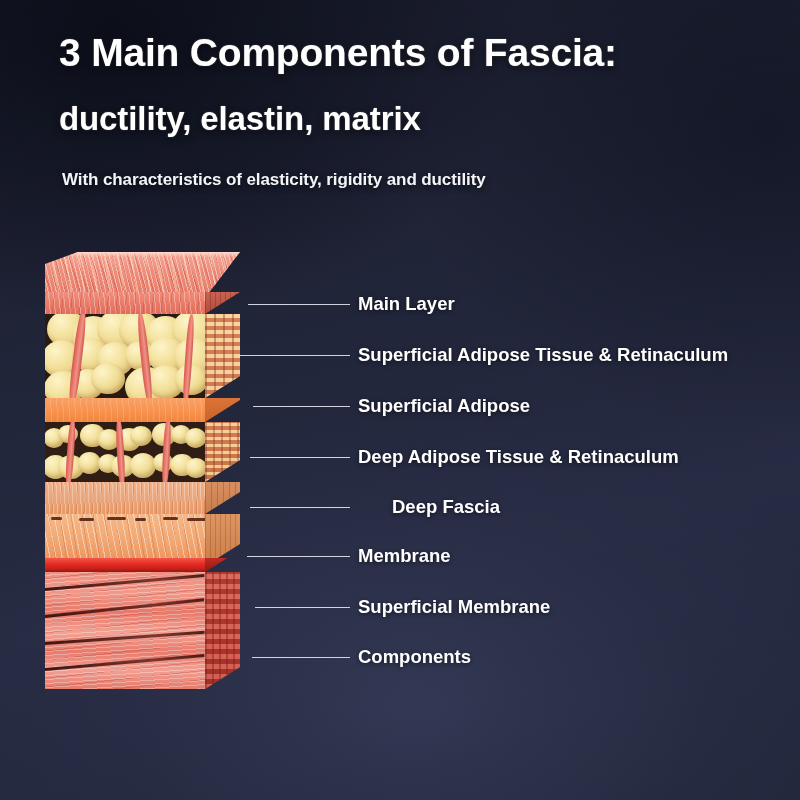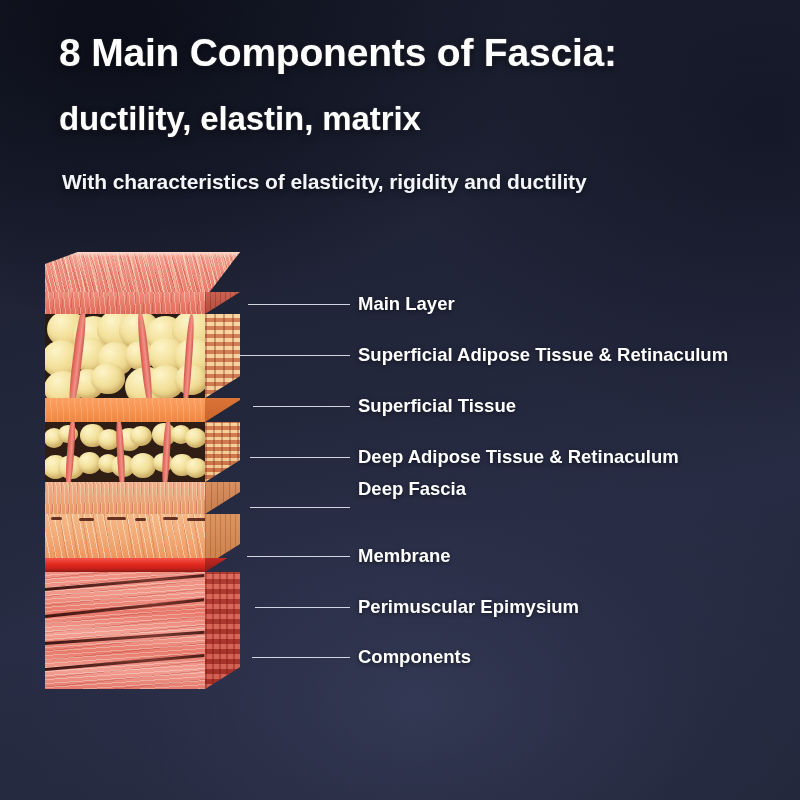--- a/index.html
+++ b/index.html
@@ -30,21 +30,21 @@
     text-shadow:0 2px 7px rgba(0,0,0,0.62), 0 0 2px rgba(255,255,255,0.25);
   }
   .title-2 {
     position:absolute; left:59px; top:100px;
     font-size:33px; font-weight:bold; color:#ffffff;
     letter-spacing:-0.1px; white-space:nowrap;
     text-shadow:0 2px 7px rgba(0,0,0,0.62), 0 0 2px rgba(255,255,255,0.25);
   }
   .subtitle {
     position:absolute; left:62px; top:170px;
-    font-size:21px; font-weight:bold; color:#f4f5f8;
+    font-size:17px; font-weight:bold; color:#f4f5f8;
     letter-spacing:-0.1px; white-space:nowrap;
     text-shadow:0 2px 6px rgba(0,0,0,0.58);
   }
 
   
   #diagram { position:absolute; left:45px; top:252px; width:195px; height:437px; }
 
   .slab { position:absolute; left:0; width:160px; overflow:hidden; }
 
   
@@ -159,21 +159,21 @@
     white-space:nowrap; transform:translateY(-50%);
     text-shadow:0 1px 4px rgba(0,0,0,0.55);
   }
 </style>
 </head>
 <body>
 
 <div id="stage">
 
   <div id="header">
-    <div class="title-1">8 Main Components of Fascia:</div>
+    <div class="title-1">3 Main Components of Fascia:</div>
     <div class="title-2">ductility, elastin, matrix</div>
     <div class="subtitle">With characteristics of elasticity, rigidity and ductility</div>
   </div>
 
   <div id="diagram">
 
     <div id="top-face"></div>
 
     <div class="slab" id="skin"></div>
     <div class="side" id="skin-side"></div>
@@ -255,26 +255,26 @@
       </div>
     <div class="side" id="mus-side"></div>
   </div>
 
   <div id="callouts">
       <div class="leader" style="left: 248px; top: 304px; width: 102px;"></div>
       <div class="lbl" style="top: 304px;">Main Layer</div>
       <div class="leader" style="left: 238px; top: 355px; width: 112px;"></div>
       <div class="lbl" style="top: 355px;">Superficial Adipose Tissue &amp; Retinaculum</div>
       <div class="leader" style="left: 253px; top: 406px; width: 97px;"></div>
-      <div class="lbl" style="top: 406px;">Superficial Tissue</div>
+      <div class="lbl" style="top: 406px;">Superficial Adipose</div>
       <div class="leader" style="left: 250px; top: 457px; width: 100px;"></div>
       <div class="lbl" style="top: 457px;">Deep Adipose Tissue &amp; Retinaculum</div>
       <div class="leader" style="left: 250px; top: 507px; width: 100px;"></div>
-      <div class="lbl" style="top: 489px;">Deep Fascia</div>
+      <div class="lbl" style="top: 507px; margin-left: 34px;">Deep Fascia</div>
       <div class="leader" style="left: 247px; top: 556px; width: 103px;"></div>
       <div class="lbl" style="top: 556px;">Membrane</div>
       <div class="leader" style="left: 255px; top: 607px; width: 95px;"></div>
-      <div class="lbl" style="top: 607px;">Perimuscular Epimysium</div>
+      <div class="lbl" style="top: 607px;">Superficial Membrane</div>
       <div class="leader" style="left: 252px; top: 657px; width: 98px;"></div>
       <div class="lbl" style="top: 657px;">Components</div>
     </div>
 
 </div>
 
 </body></html>

